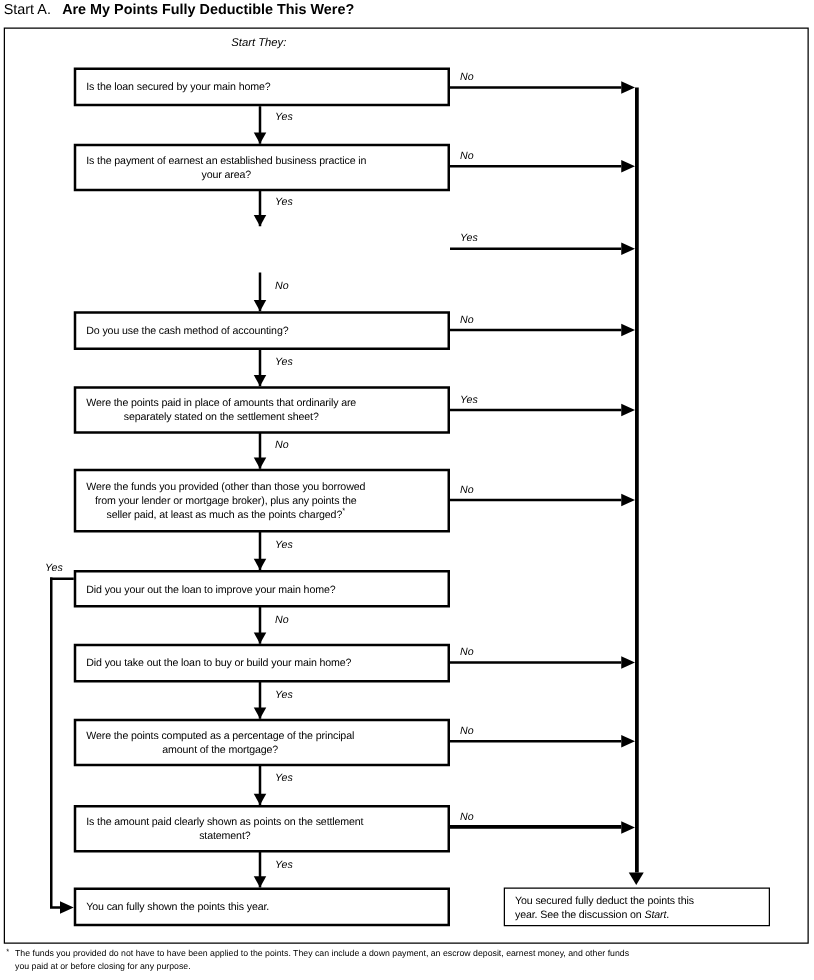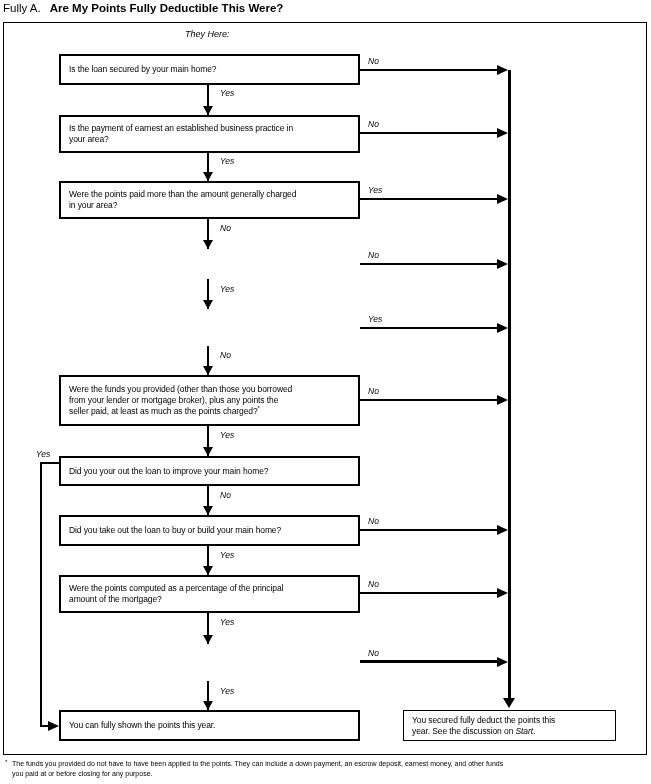--- a/index.html
+++ b/index.html
@@ -44,21 +44,21 @@
     border: 2px solid #000;
     background: #fff;
     box-sizing: border-box;
     display: flex;
     align-items: center;
     padding: 0 8px;
     font-size: 8.5px;
     line-height: 11px;
     letter-spacing: -0.1px;
   }
-  .qbox .qtext { white-space: pre-line; }
+  .qbox .qtext { white-space: pre-line; text-align: center; }
   .qbox sup { font-size: 6px; line-height: 0; }
   .rbox {
     position: absolute;
     background: #fff;
     box-sizing: border-box;
     display: flex;
     align-items: center;
     padding: 0 8px;
     font-size: 8.5px;
     line-height: 11px;
@@ -108,52 +108,59 @@
   }
   .footnote .ftext { white-space: pre-line; }
   .ital { font-style: italic; }
 </style>
 </head>
 <body>
 
 <div class="page">
 
   <div class="title">
-    <span class="fig-label">Fully A.</span><span class="fig-title">Are My Points Fully Deductible This Were?</span>
+    <span class="fig-label">Start A.</span><span class="fig-title">Are My Points Fully Deductible This Were?</span>
   </div>
 
   <div class="frame"></div>
 
-  <div class="start-label">They Here:</div>
+  <div class="start-label">Start They:</div>
 
   <div class="qbox" style="top:54px;height:31px">
       <span class="qtext">Is the loan secured by your main home?</span>
     </div>
   <div class="qbox" style="top:115px;height:38px">
       <span class="qtext">Is the payment of earnest an established business practice in
 your area?</span>
     </div>
-  <div class="qbox" style="top:181px;height:38px">
-      <span class="qtext">Were the points paid more than the amount generally charged
-in your area?</span>
+  <div class="qbox" style="top:249px;height:31px">
+      <span class="qtext">Do you use the cash method of accounting?</span>
+    </div>
+  <div class="qbox" style="top:309px;height:38px">
+      <span class="qtext">Were the points paid in place of amounts that ordinarily are
+separately stated on the settlement sheet?</span>
     </div>
   <div class="qbox" style="top:375px;height:51px">
       <span class="qtext"><span>Were the funds you provided (other than those you borrowed
 from your lender or mortgage broker), plus any points the
 seller paid, at least as much as the points charged?</span><sup>*</sup></span>
     </div>
   <div class="qbox" style="top:456px;height:30px">
       <span class="qtext">Did you your out the loan to improve your main home?</span>
     </div>
   <div class="qbox" style="top:515px;height:31px">
       <span class="qtext">Did you take out the loan to buy or build your main home?</span>
     </div>
   <div class="qbox" style="top:575px;height:38px">
       <span class="qtext">Were the points computed as a percentage of the principal
 amount of the mortgage?</span>
+    </div>
+  <div class="qbox" style="top:644px;height:38px">
+      <span class="qtext">Is the amount paid clearly shown as points on the settlement
+statement?</span>
     </div>
 
   <div class="rbox" style="left:59px;top:710px;width:301px;height:31px;border:2px solid #000">
       <span class="qtext">You can fully shown the points this year.</span>
     </div>
   <div class="rbox" style="left:403px;top:710px;width:213px;height:31px;border:1.5px solid #000">
       <span class="qtext"><span>You secured fully deduct the points this
 year. See the discussion on </span><span class="ital">Start</span><span>.</span></span>
     </div>
 

